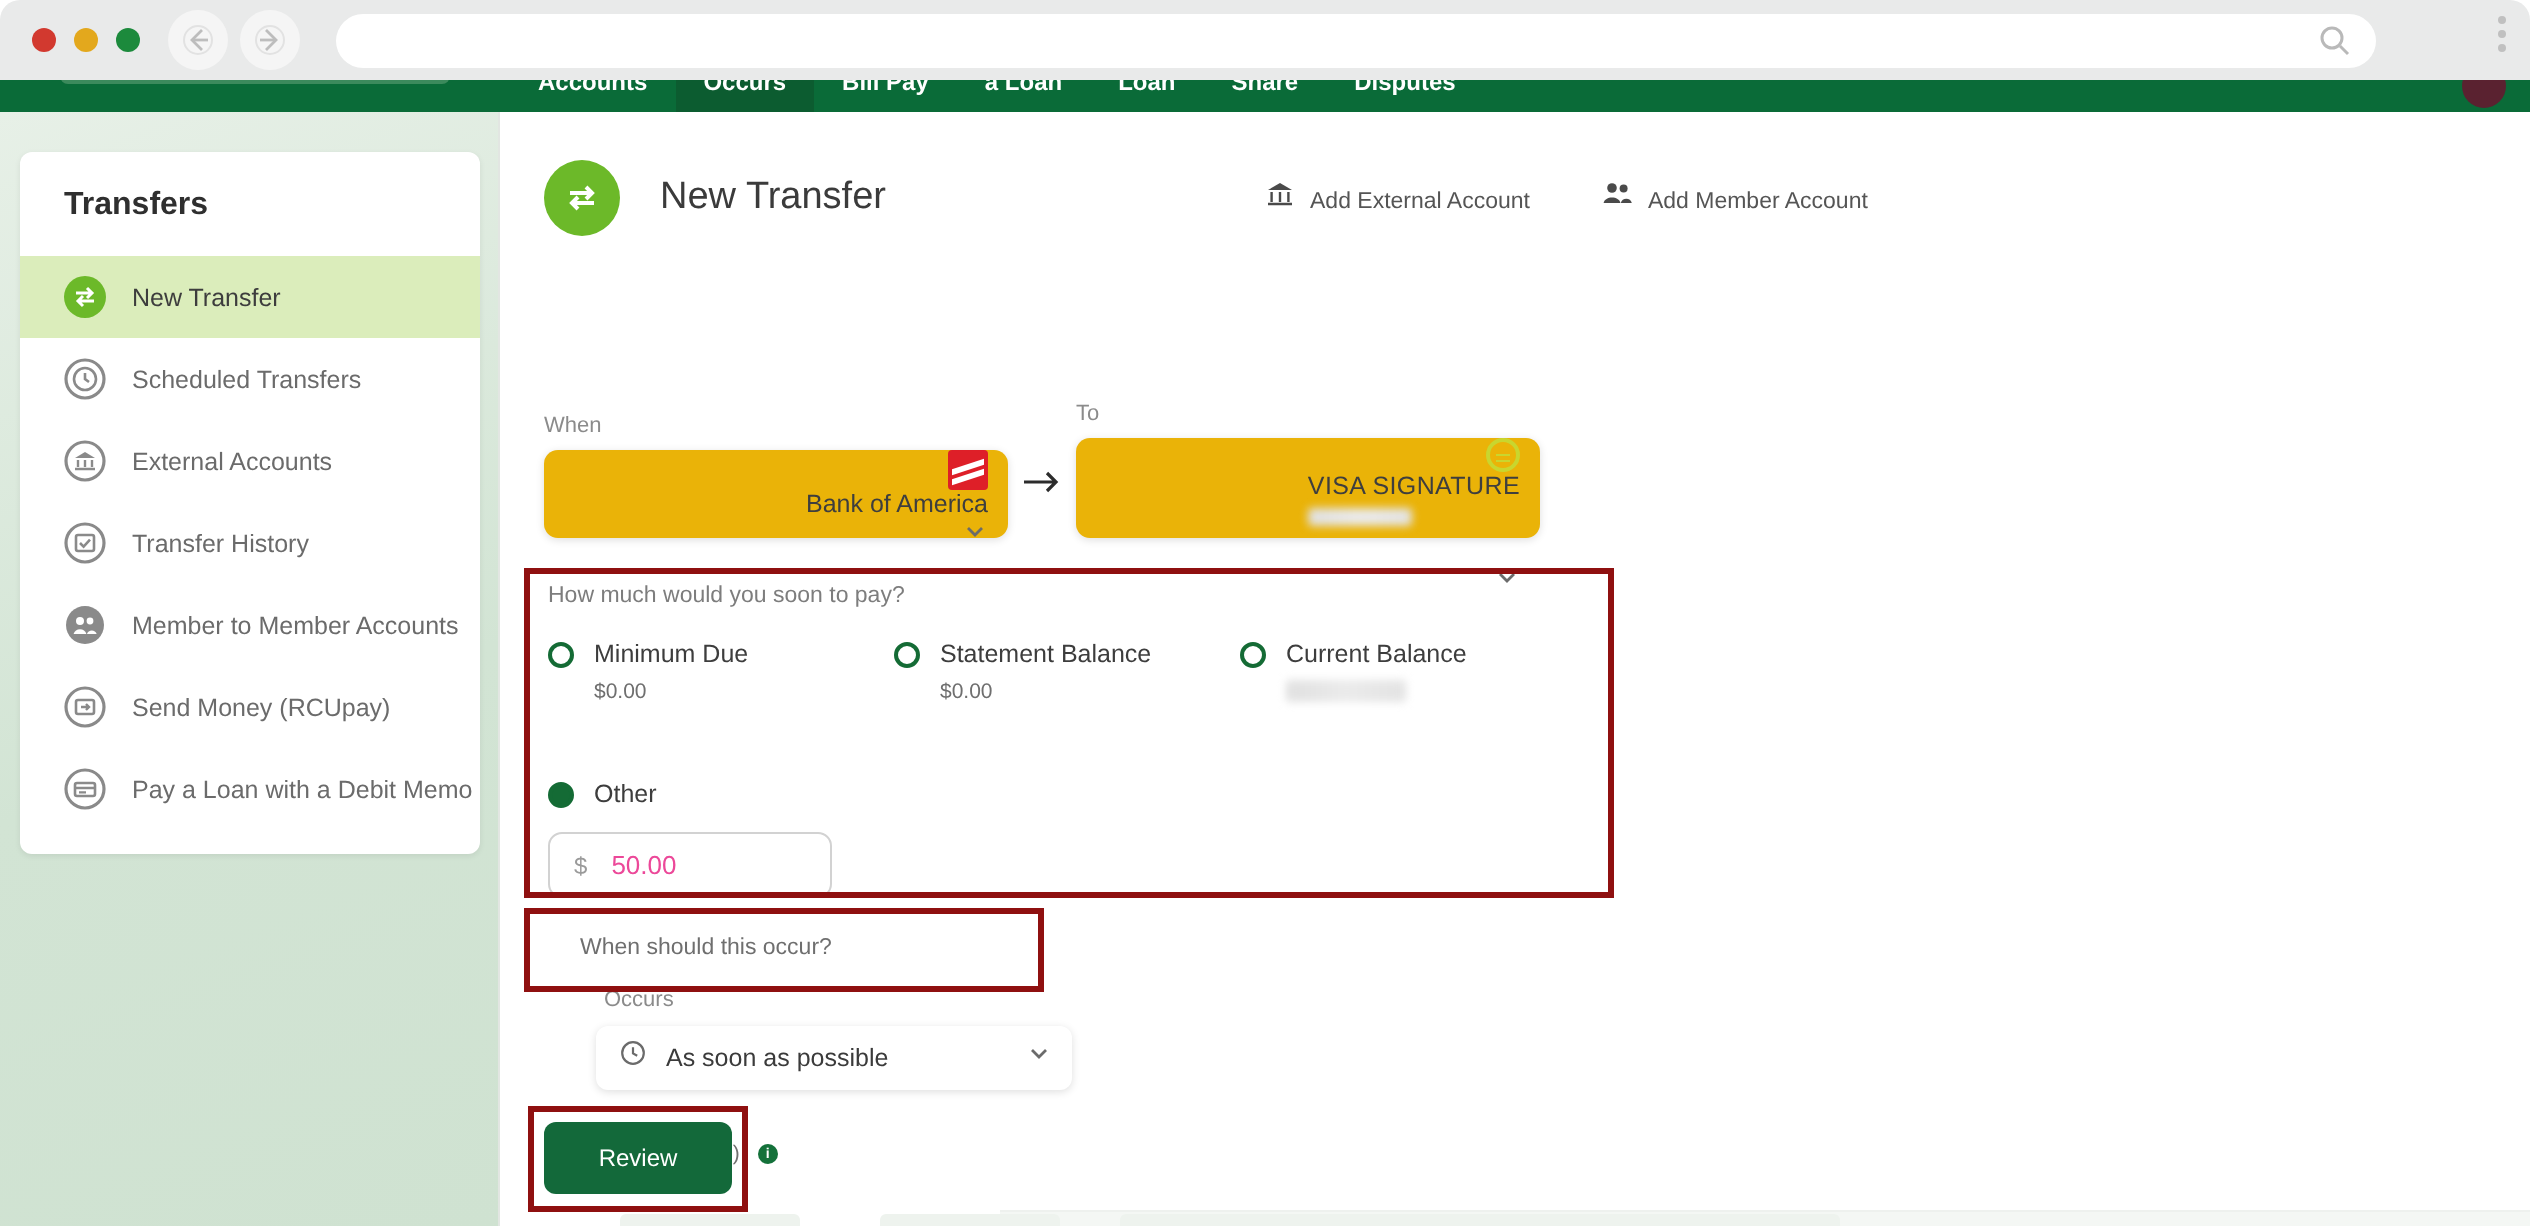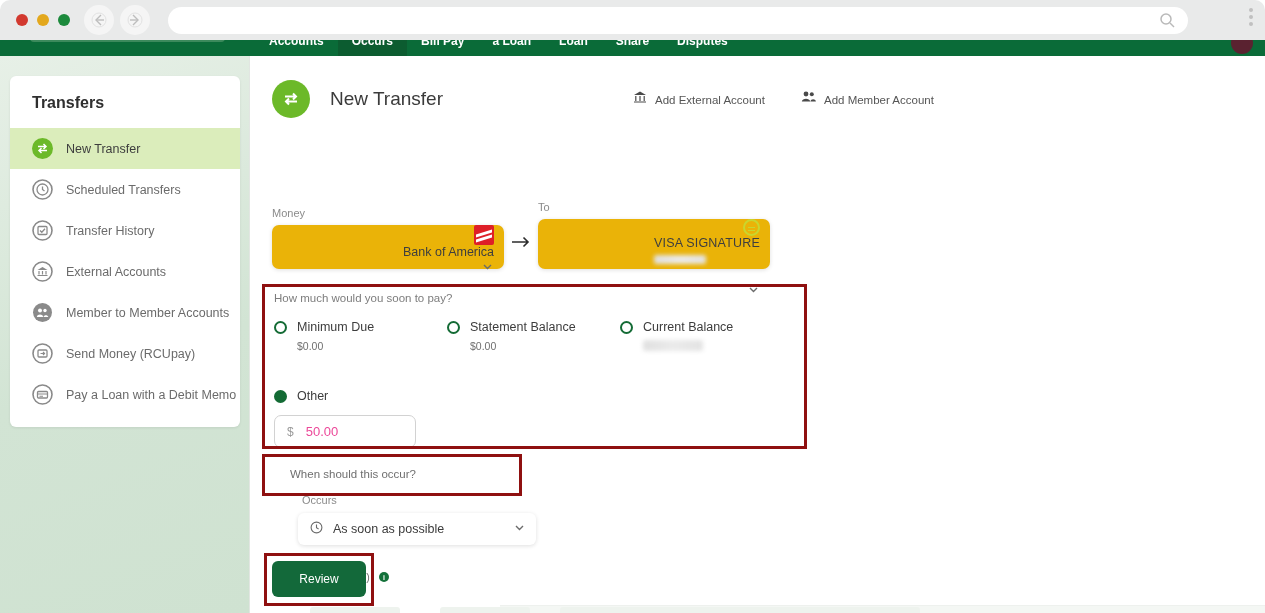--- a/index.html
+++ b/index.html
@@ -288,36 +288,36 @@
               <path d="M10.5 7.5 V10.5 L12.5 12" stroke="#8a8a8a" stroke-width="1.3" fill="none"></path>
             </svg>
           </span>
           <span class="side-label">Scheduled Transfers</span>
         </div>
 
         <div class="side-item">
           <span class="side-ico">
             <svg width="21" height="21" viewBox="0 0 21 21">
               <circle cx="10.5" cy="10.5" r="9.5" fill="none" stroke="#8a8a8a" stroke-width="1.6"></circle>
+              <path d="M5.5 9 L10.5 6 L15.5 9 Z" fill="#8a8a8a"></path>
+              <path d="M7 10 V13.5 M10.5 10 V13.5 M14 10 V13.5 M5.5 14.5 H15.5" stroke="#8a8a8a" stroke-width="1.2"></path>
+            </svg>
+          </span>
+          <span class="side-label">External Accounts</span>
+        </div>
+
+        <div class="side-item">
+          <span class="side-ico">
+            <svg width="21" height="21" viewBox="0 0 21 21">
+              <circle cx="10.5" cy="10.5" r="9.5" fill="none" stroke="#8a8a8a" stroke-width="1.6"></circle>
               <rect x="6" y="6.5" width="9" height="8" rx="1" fill="none" stroke="#8a8a8a" stroke-width="1.3"></rect>
               <path d="M8 10.5 L9.8 12.3 L13 8.8" stroke="#8a8a8a" stroke-width="1.3" fill="none"></path>
             </svg>
           </span>
           <span class="side-label">Transfer History</span>
-        </div>
-
-        <div class="side-item">
-          <span class="side-ico">
-            <svg width="21" height="21" viewBox="0 0 21 21">
-              <circle cx="10.5" cy="10.5" r="9.5" fill="none" stroke="#8a8a8a" stroke-width="1.6"></circle>
-              <path d="M5.5 9 L10.5 6 L15.5 9 Z" fill="#8a8a8a"></path>
-              <path d="M7 10 V13.5 M10.5 10 V13.5 M14 10 V13.5 M5.5 14.5 H15.5" stroke="#8a8a8a" stroke-width="1.2"></path>
-            </svg>
-          </span>
-          <span class="side-label">External Accounts</span>
         </div>
 
         <div class="side-item">
           <span class="side-ico">
             <svg width="21" height="21" viewBox="0 0 21 21">
               <circle cx="10.5" cy="10.5" r="9.5" fill="#8a8a8a"></circle>
               <circle cx="8" cy="8.5" r="2" fill="#fff"></circle>
               <circle cx="13" cy="8.5" r="1.7" fill="#fff"></circle>
               <path d="M4.8 15 C5.5 11.8 10.5 11.8 11.2 15 Z" fill="#fff"></path>
               <path d="M11.5 15 C12 12.6 15.8 12.6 16.3 15 Z" fill="#fff"></path>
@@ -382,21 +382,21 @@
               <path d="M9.4 11.5 C9.9 8.6 14.4 8.6 14.9 11.5 Z" fill="#4a4a4a"></path>
             </svg>
           </span>
           <span>Add Member Account</span>
         </div>
       </div>
 
       <div class="fromto">
         <div class="ft-row">
           <div class="ft-col-from">
-            <div class="label-sm">Money</div>
+            <div class="label-sm">When</div>
             <div class="acct-box">
               <span class="boa-logo"></span>
               <span class="acct-name">Bank of America</span>
               <span class="blur" style="width:42px;height:10px;margin-left:12px;"></span>
               <span class="chev">
                 <svg width="13" height="13" viewBox="0 0 13 13">
                   <path d="M3 5 L6.5 8.5 L10 5" fill="none" stroke="#6b6b6b" stroke-width="1.4"></path>
                 </svg>
               </span>
             </div>

